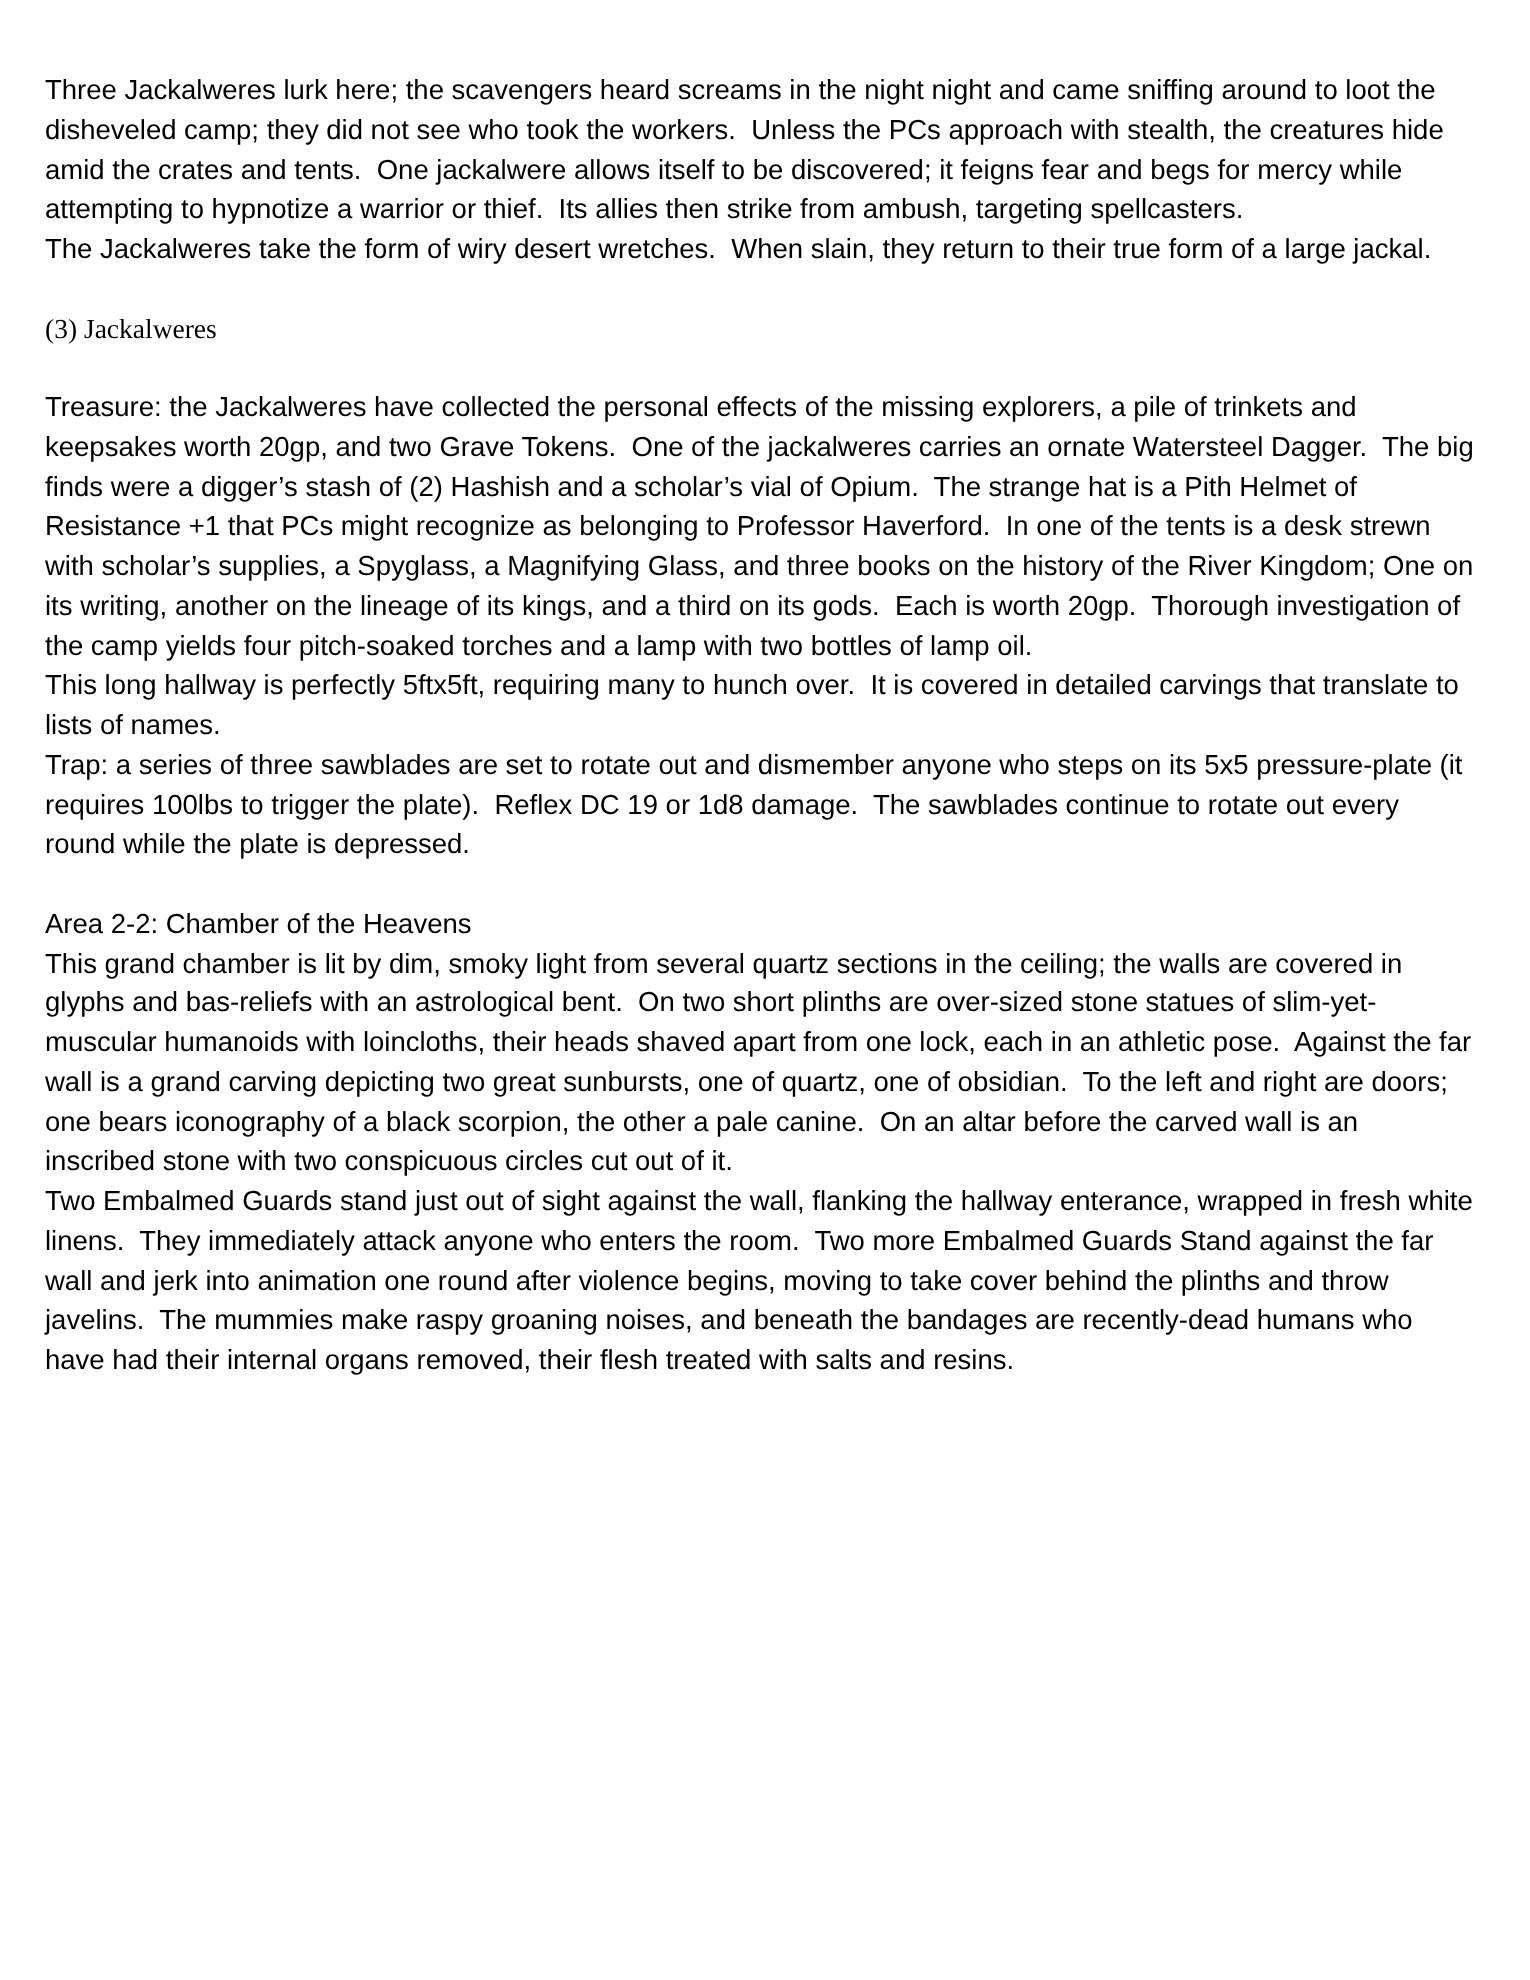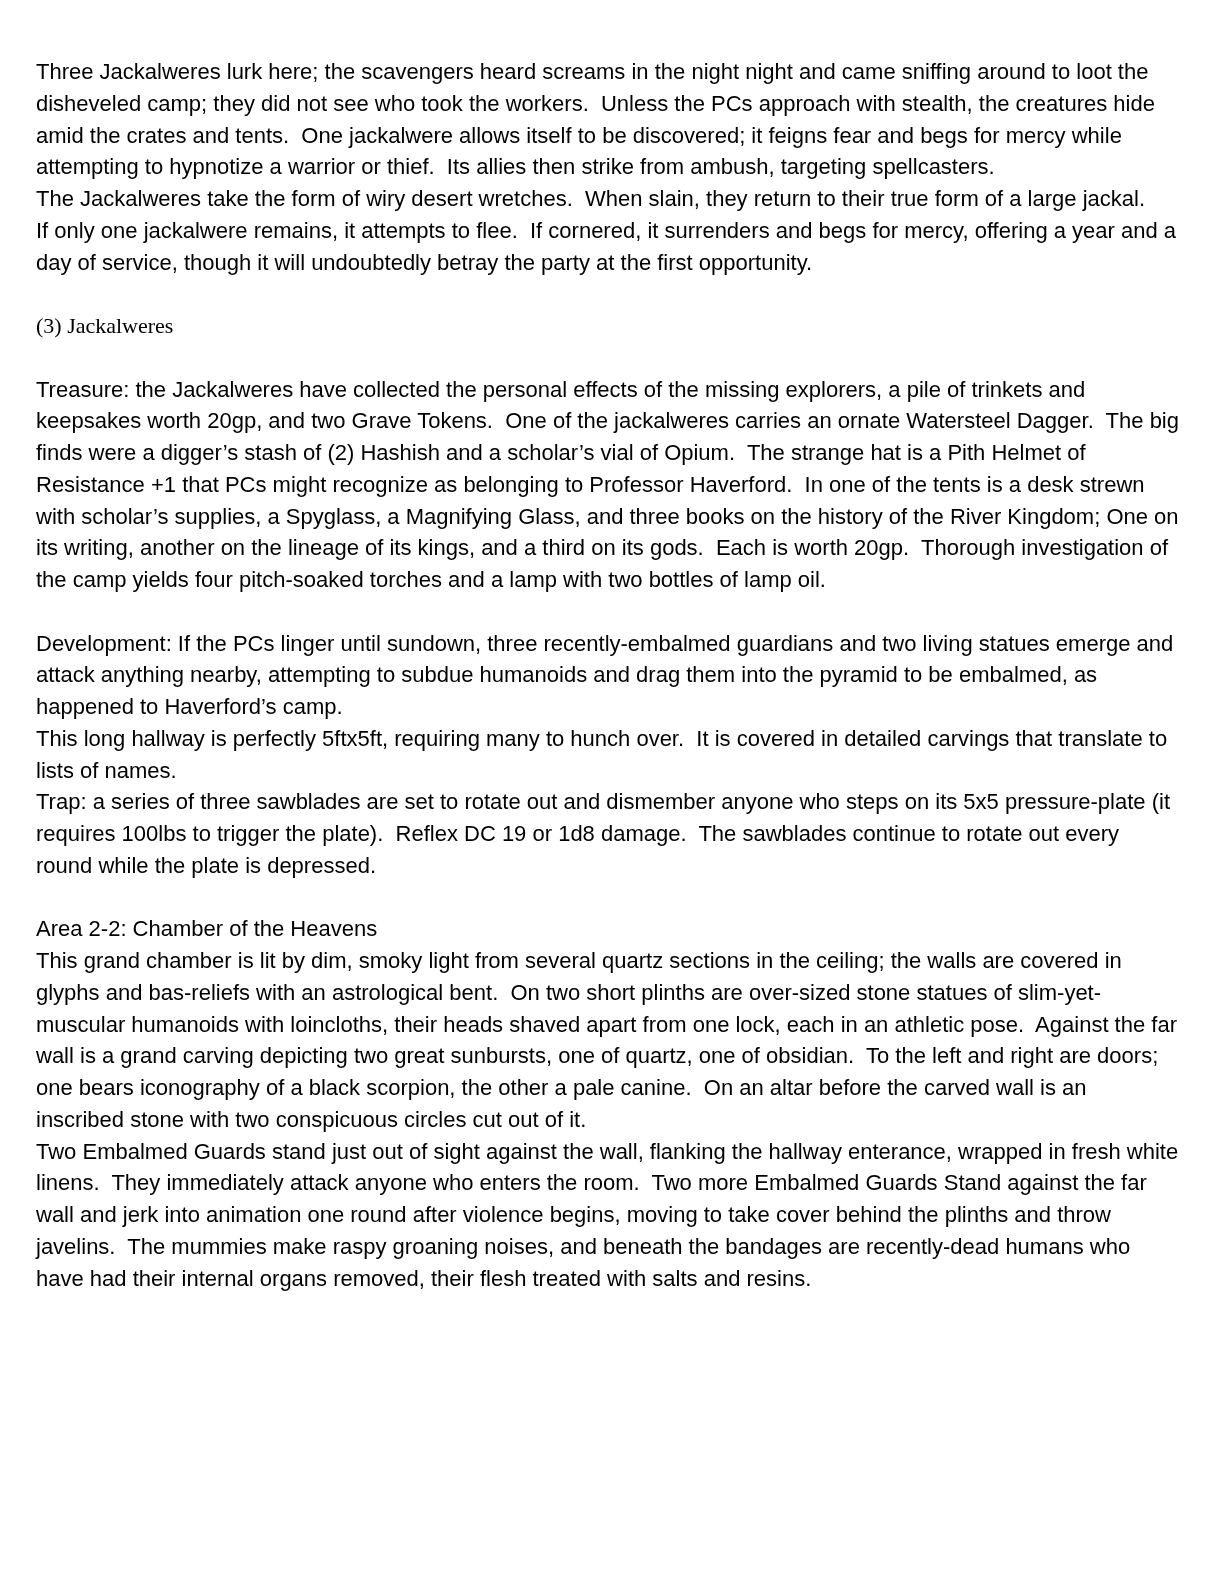--- a/index.html
+++ b/index.html
@@ -33,27 +33,25 @@
 </style>
 </head>
 <body>
 
 <div class="doc-page">
 
   <p>Three Jackalweres lurk here; the scavengers heard screams in the night night and came sniffing around to loot the disheveled camp; they did not see who took the workers.  Unless the PCs approach with stealth, the creatures hide amid the crates and tents.  One jackalwere allows itself to be discovered; it feigns fear and begs for mercy while attempting to hypnotize a warrior or thief.  Its allies then strike from ambush, targeting spellcasters.</p>
 
   <p>The Jackalweres take the form of wiry desert wretches.  When slain, they return to their true form of a large jackal.</p>
 
-  <p>If only one jackalwere remains, it attempts to flee.  If cornered, it surrenders and begs for mercy, offering a year and a day of service, though it will undoubtedly betray the party at the first opportunity.</p>
 
   <p class="bold gap">(3) Jackalweres</p>
 
   <p class="gap"><span class="underline">Treasure:</span><span> the Jackalweres have collected the personal effects of the missing explorers, a pile of trinkets and keepsakes worth 20gp, and two Grave Tokens.  One of the jackalweres carries an ornate Watersteel Dagger.  The big finds were a digger’s stash of (2) Hashish and a scholar’s vial of Opium.  The strange hat is a Pith Helmet of Resistance +1 that PCs might recognize as belonging to Professor Haverford.  In one of the tents is a desk strewn with scholar’s supplies, a Spyglass, a Magnifying Glass, and three books on the history of the River Kingdom; One on its writing, another on the lineage of its kings, and a third on its gods.  Each is worth 20gp.  Thorough investigation of the camp yields four pitch-soaked torches and a lamp with two bottles of lamp oil.</span></p>
 
-  <p class="gap">Development: If the PCs linger until sundown, three recently-embalmed guardians and two living statues emerge and attack anything nearby, attempting to subdue humanoids and drag them into the pyramid to be embalmed, as happened to Haverford’s camp.</p>
 
 
   <p>This long hallway is perfectly 5ftx5ft, requiring many to hunch over.  It is covered in detailed carvings that translate to lists of names.</p>
 
   <p>Trap: a series of three sawblades are set to rotate out and dismember anyone who steps on its 5x5 pressure-plate (it requires 100lbs to trigger the plate).  Reflex DC 19 or 1d8 damage.  The sawblades continue to rotate out every round while the plate is depressed.</p>
 
   <p class="italic gap">Area 2-2: Chamber of the Heavens</p>
 
   <p>This grand chamber is lit by dim, smoky light from several quartz sections in the ceiling; the walls are covered in glyphs and bas-reliefs with an astrological bent.  On two short plinths are over-sized stone statues of slim-yet-muscular humanoids with loincloths, their heads shaved apart from one lock, each in an athletic pose.  Against the far wall is a grand carving depicting two great sunbursts, one of quartz, one of obsidian.  To the left and right are doors; one bears iconography of a black scorpion, the other a pale canine.  On an altar before the carved wall is an inscribed stone with two conspicuous circles cut out of it.</p>
 

